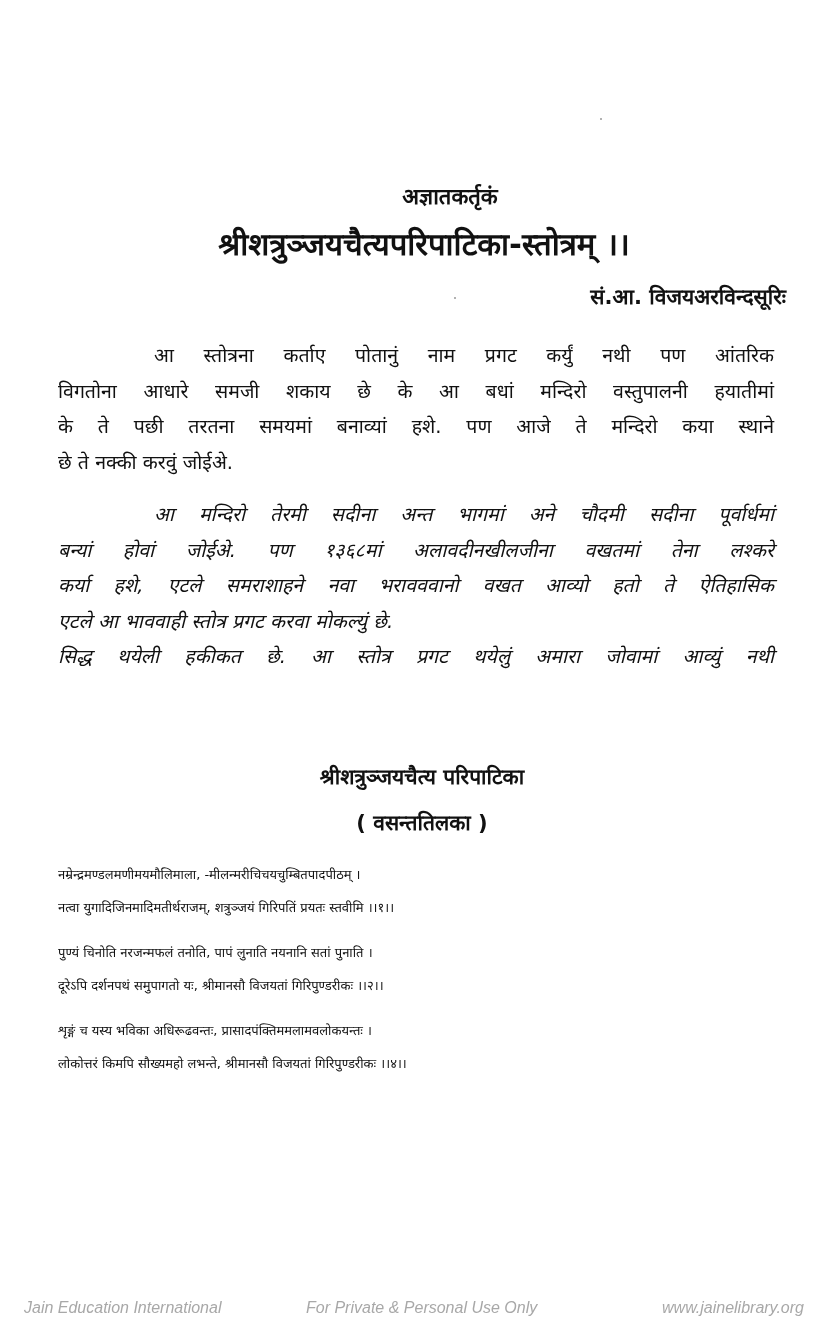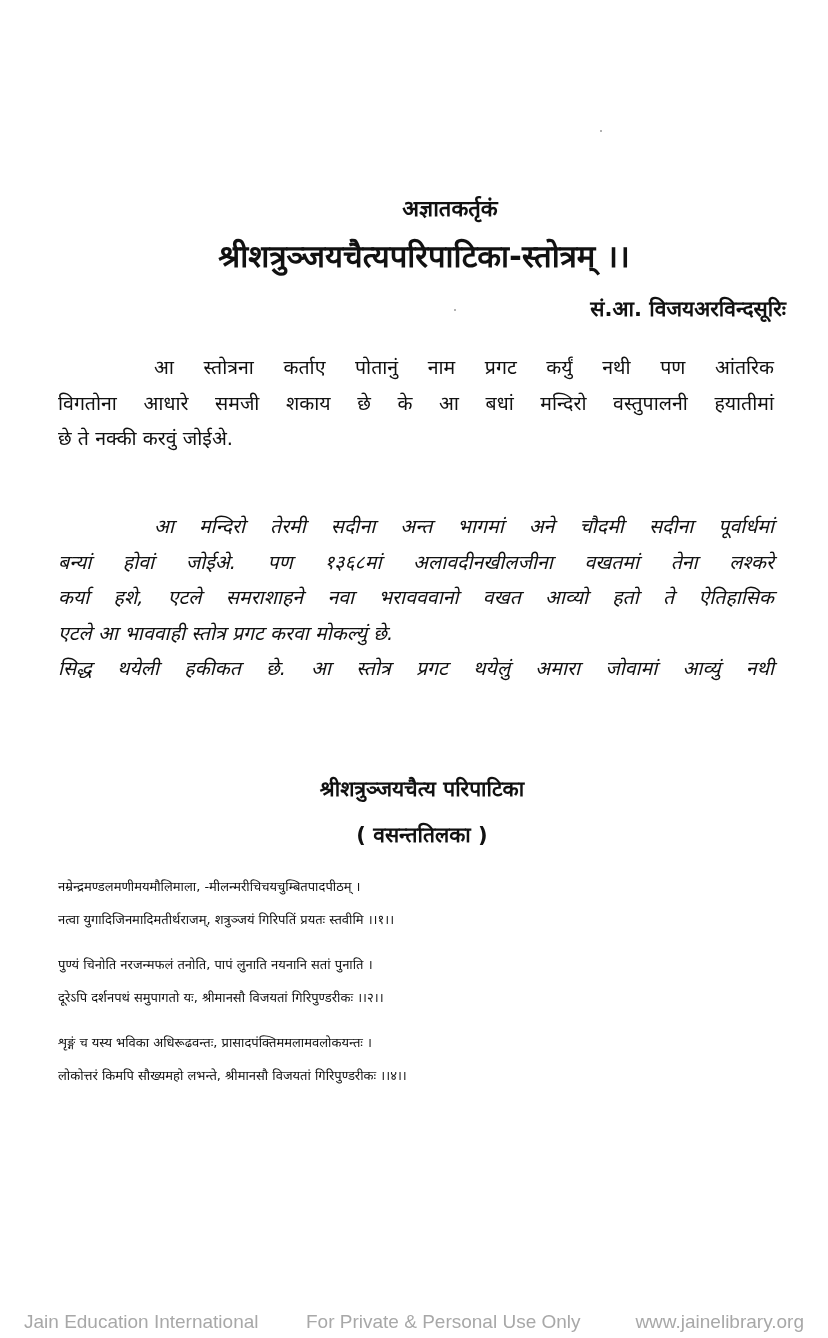--- a/index.html
+++ b/index.html
@@ -10,21 +10,21 @@
     body {
       width: 828px;
       height: 1338px;
       position: relative;
       overflow: hidden;
       color: #111111;
       font-family: "DejaVu Sans", "Liberation Sans", sans-serif;
     }
     .page {
       position: absolute;
-      left: 0; top: 12px;
+      left: 0; top: 0;
       width: 828px;
       height: 1310px;
       background: #ffffff;
     }
     .speck {
       position: absolute;
       left: 600px; top: 118px;
       width: 2px; height: 2px;
       background: #999;
       border-radius: 1px;
@@ -113,43 +113,45 @@
       line-height: 33px;
       white-space: nowrap;
     }
     .bold-span {
       font-weight: bold;
     }
     .footer {
       position: absolute;
       top: 1299px;
       font-family: "Liberation Sans", sans-serif;
-      font-size: 19px;
+      font-size: 16px;
       color: #a8a8a8;
       white-space: nowrap;
+      font-style: italic;
     }
     .footer-left { left: 24px; }
     .footer-center { left: 306px; }
     .footer-right { right: 24px; }
   </style>
 </head>
 <body>
 
 <div class="page">
 
   <div class="speck"></div>
   <div class="speck2"></div>
 
   <div class="center subtitle-top">अज्ञातकर्तृकं</div>
   <div class="center main-title">श्रीशत्रुञ्जयचैत्यपरिपाटिका-स्तोत्रम्  ।।</div>
   <div class="editor-line">सं.आ. विजयअरविन्दसूरिः</div>
 
   <div class="prose para1">
     <span class="line indent">आ स्तोत्रना कर्ताए पोतानुं नाम प्रगट कर्युं नथी पण आंतरिक</span>
     <span class="line">विगतोना आधारे समजी शकाय छे के आ बधां मन्दिरो वस्तुपालनी हयातीमां</span>
+    <span class="line">के ते पछी तरतना समयमां बनाव्यां हशे. पण आजे ते मन्दिरो कया स्थाने</span>
     <span class="line last">छे ते नक्की करवुं जोईअे.</span>
   </div>
 
   <div class="prose para2">
     <span class="line indent">आ मन्दिरो तेरमी सदीना अन्त भागमां अने चौदमी सदीना पूर्वार्धमां</span>
     <span class="line">बन्यां होवां जोईअे. पण १३६८मां अलावदीनखीलजीना वखतमां तेना लश्करे</span>
     <span class="line">कर्या हशे, एटले समराशाहने नवा भरावववानो वखत आव्यो हतो ते ऐतिहासिक</span>
     <span class="line last">एटले आ भाववाही स्तोत्र प्रगट करवा मोकल्युं छे.</span>
     <span class="line">सिद्ध थयेली हकीकत छे. आ स्तोत्र प्रगट थयेलुं अमारा जोवामां आव्युं नथी</span>
   </div>

